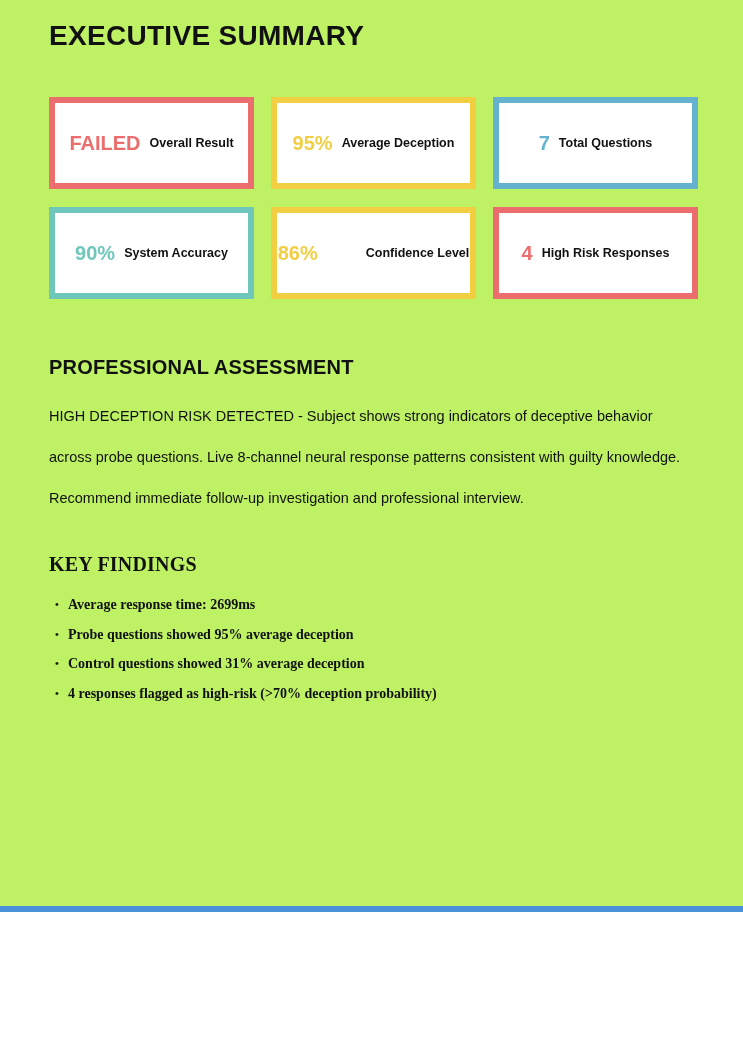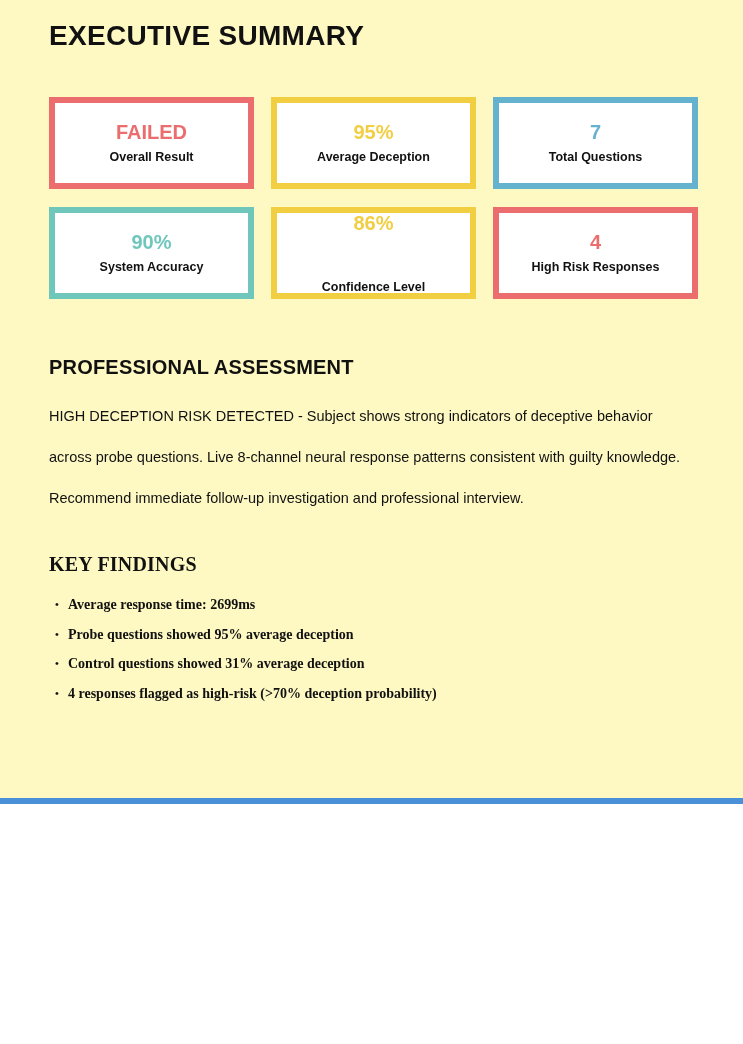--- a/index.html
+++ b/index.html
@@ -4,22 +4,22 @@
 <style>
   * { margin: 0; padding: 0; box-sizing: border-box; }
   html, body { background: #ffffff; }
   body {
     font-family: "Liberation Sans", sans-serif;
     color: #111111;
   }
   .page {
     position: relative;
     width: 743px;
-    height: 804px;
-    background: #fef9c3;
+    height: 912px;
+    background: #bef264;
     overflow: hidden;
   }
   .content {
     padding: 18px 45px 0 49px;
   }
   .doc-title {
     font-size: 28px;
     font-weight: bold;
     letter-spacing: 0.3px;
     color: #111111;
@@ -30,21 +30,21 @@
     display: grid;
     grid-template-columns: repeat(3, 1fr);
     gap: 18px 17px;
     width: 649px;
   }
   .stat-card {
     height: 92px;
     border: 6px solid #cccccc;
     background: #ffffff;
     display: flex;
-    flex-direction: column;
+    flex-direction: row;
     align-items: center;
     justify-content: center;
     gap: 9px;
     text-align: center;
   }
   .stat-value {
     font-size: 20px;
     font-weight: bold;
     line-height: 1;
   }

